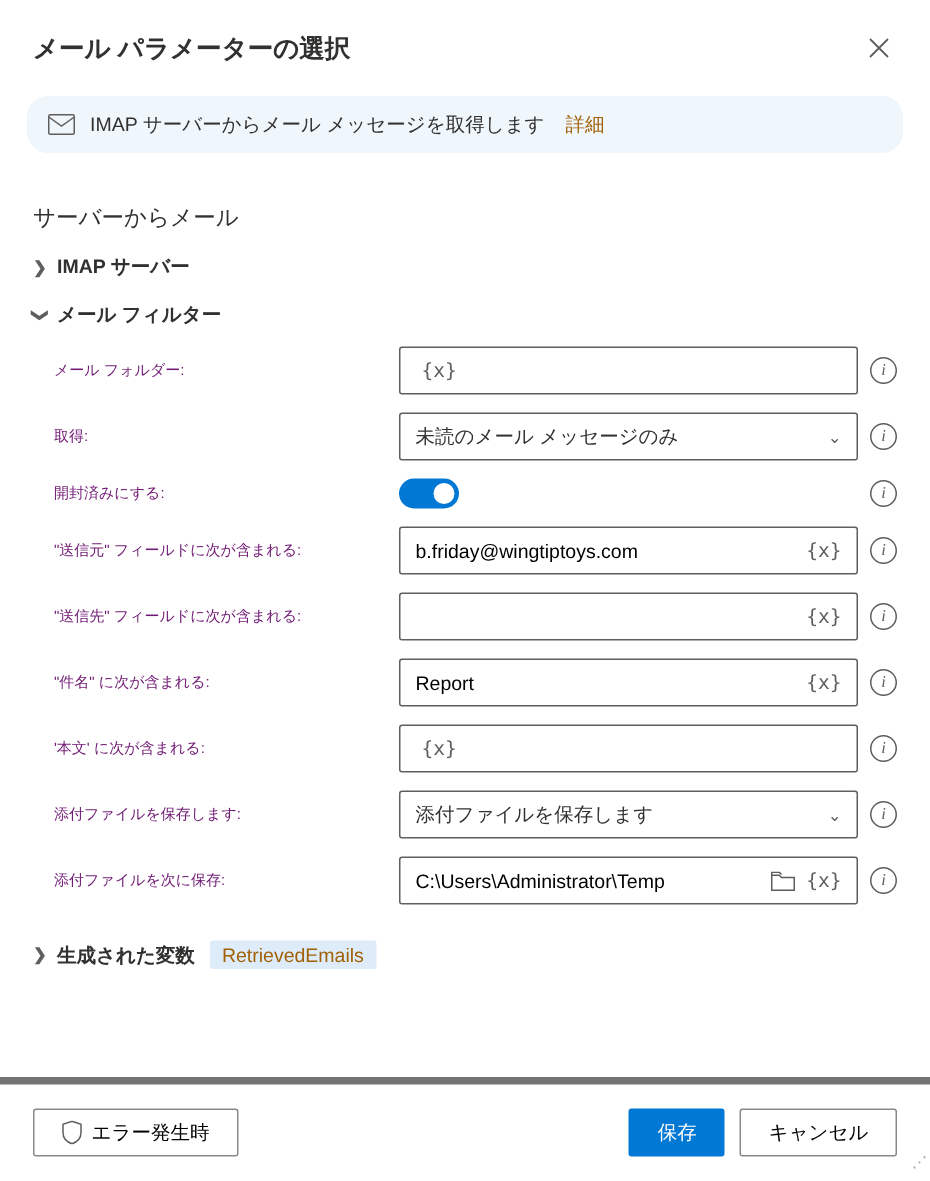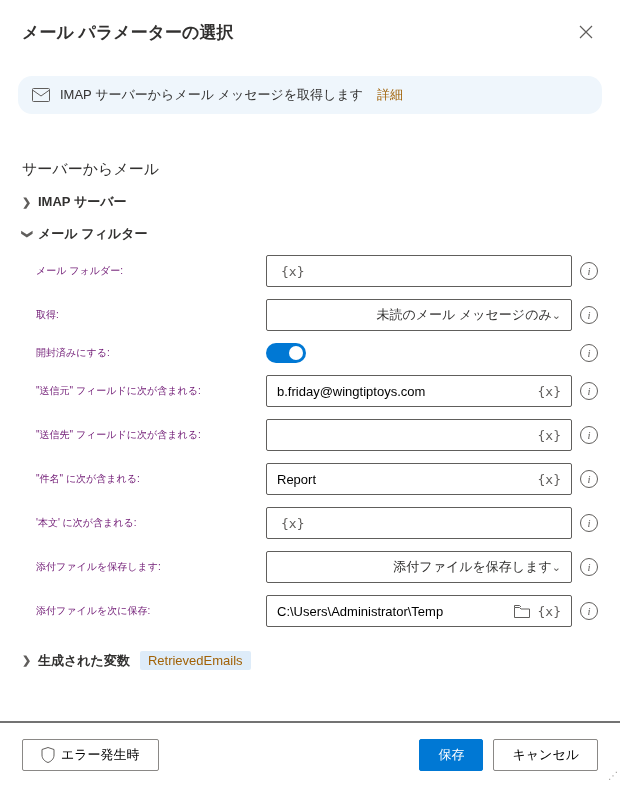--- a/index.html
+++ b/index.html
@@ -1,44 +1,44 @@
 <!DOCTYPE html>
 <html><head>
 <meta charset="utf-8">
 <style>
 * { box-sizing: border-box; margin: 0; padding: 0; }
 body { font-family: "Segoe UI", "Yu Gothic UI", Meiryo, sans-serif; font-size: 13px; color: #323130; background: #fff; width: 620px; height: 787px; overflow: hidden; position: relative; }
 .header { display: flex; align-items: center; justify-content: space-between; padding: 20px 22px 16px 22px; }
 .header-title { font-size: 17px; font-weight: 600; }
 .close-btn { width: 24px; height: 24px; display: flex; align-items: center; justify-content: center; cursor: pointer; color: #605e5c; }
-.info-bar { background: #eff6fc; margin: 16px 18px; padding: 10px 14px; display: flex; align-items: center; gap: 10px; color: #323130; font-size: 13px; border-radius: 14px; }
+.info-bar { background: #eff6fc; margin: 4px 18px; padding: 10px 14px; display: flex; align-items: center; gap: 10px; color: #323130; font-size: 13px; border-radius: 14px; }
 .info-bar .link { color: #a16207; cursor: pointer; margin-left: 4px; }
 .content { padding: 12px 22px 0 22px; overflow-y: auto; height: calc(787px - 60px - 70px - 42px); }
 .section-title { font-size: 15px; margin: 18px 0 14px 0; color: #323130; }
 .collapsible { display: flex; align-items: center; gap: 6px; font-size: 13px; cursor: pointer; margin: 14px 0 8px 0; font-weight: 600; }
 .chevron { width: 10px; display: inline-block; color: #605e5c; font-size: 11px; }
 .row { display: flex; align-items: center; margin: 12px 0 12px 14px; }
 .row-label { width: 230px; color: #701a75; font-size: 10px; flex-shrink: 0; }
 .row-control { flex: 1; display: flex; align-items: center; gap: 8px; }
 .input-wrap { position: relative; flex: 1; }
 .input-wrap input { width: 100%; border: none; outline: none; height: 30px; font-size: 13px; font-family: inherit; }
 .input-box { border: 1px solid #605e5c; border-radius: 2px; height: 32px; display: flex; align-items: center; padding: 0 6px 0 10px; flex: 1; }
 .var-icon { font-family: Consolas, monospace; font-size: 13px; color: #605e5c; cursor: pointer; padding: 0 4px; }
 .folder-icon { color: #605e5c; cursor: pointer; padding: 0 4px; }
 .info-icon { width: 18px; height: 18px; display: flex; align-items: center; justify-content: center; border: 1px solid #605e5c; border-radius: 50%; font-size: 11px; color: #605e5c; cursor: pointer; flex-shrink: 0; font-family: Georgia, serif; font-style: italic; }
-.select-box { border: 1px solid #605e5c; border-radius: 2px; height: 32px; display: flex; align-items: center; justify-content: flex-end; padding: 0 10px; flex: 1; cursor: pointer; background: #fff; }
+.select-box { border: 1px solid #605e5c; border-radius: 2px; height: 32px; display: flex; align-items: center; justify-content: space-between; padding: 0 10px; flex: 1; cursor: pointer; background: #fff; }
 .select-chevron { color: #605e5c; font-size: 11px; }
 .toggle { width: 40px; height: 20px; background: #0078d4; border-radius: 10px; position: relative; cursor: pointer; }
 .toggle::after { content:""; position: absolute; right: 3px; top: 3px; width: 14px; height: 14px; background: #fff; border-radius: 50%; }
 .toggle-row .row-control { justify-content: flex-start; }
 .toggle-row { position: relative; }
 .toggle-row .info-icon { position: absolute; right: 0; }
 .gen-var-row { display: flex; align-items: center; gap: 10px; margin: 24px 0 0 0; }
 .gen-var-link { color: #a16207; background: #deecf9; padding: 2px 8px; border-radius: 2px; cursor: pointer; font-size: 13px; }
-.footer { position: absolute; bottom: 0; left: 0; right: 0; border-top: 2px solid #737373; padding: 16px 22px; display: flex; justify-content: space-between; align-items: flex-end; background: #fff; }
+.footer { position: absolute; bottom: 0; left: 0; right: 0; border-top: 5px solid #737373; padding: 16px 22px; display: flex; justify-content: space-between; align-items: flex-end; background: #fff; }
 .btn { border: 1px solid #8a8886; background: #fff; height: 32px; padding: 0 18px; border-radius: 2px; cursor: pointer; font-size: 13px; font-family: inherit; display: flex; align-items: center; gap: 6px; }
 .btn-primary { background: #0078d4; border-color: #0078d4; color: #fff; }
 .footer-right { display: flex; gap: 10px; }
 .resize-grip { position: absolute; right: 2px; bottom: 2px; width: 12px; height: 12px; color: #a19f9d; font-size: 10px; line-height: 6px; text-align: right; pointer-events: none; }
 svg { display: block; }
 </style>
 </head>
 <body>
 
 <div class="header">

